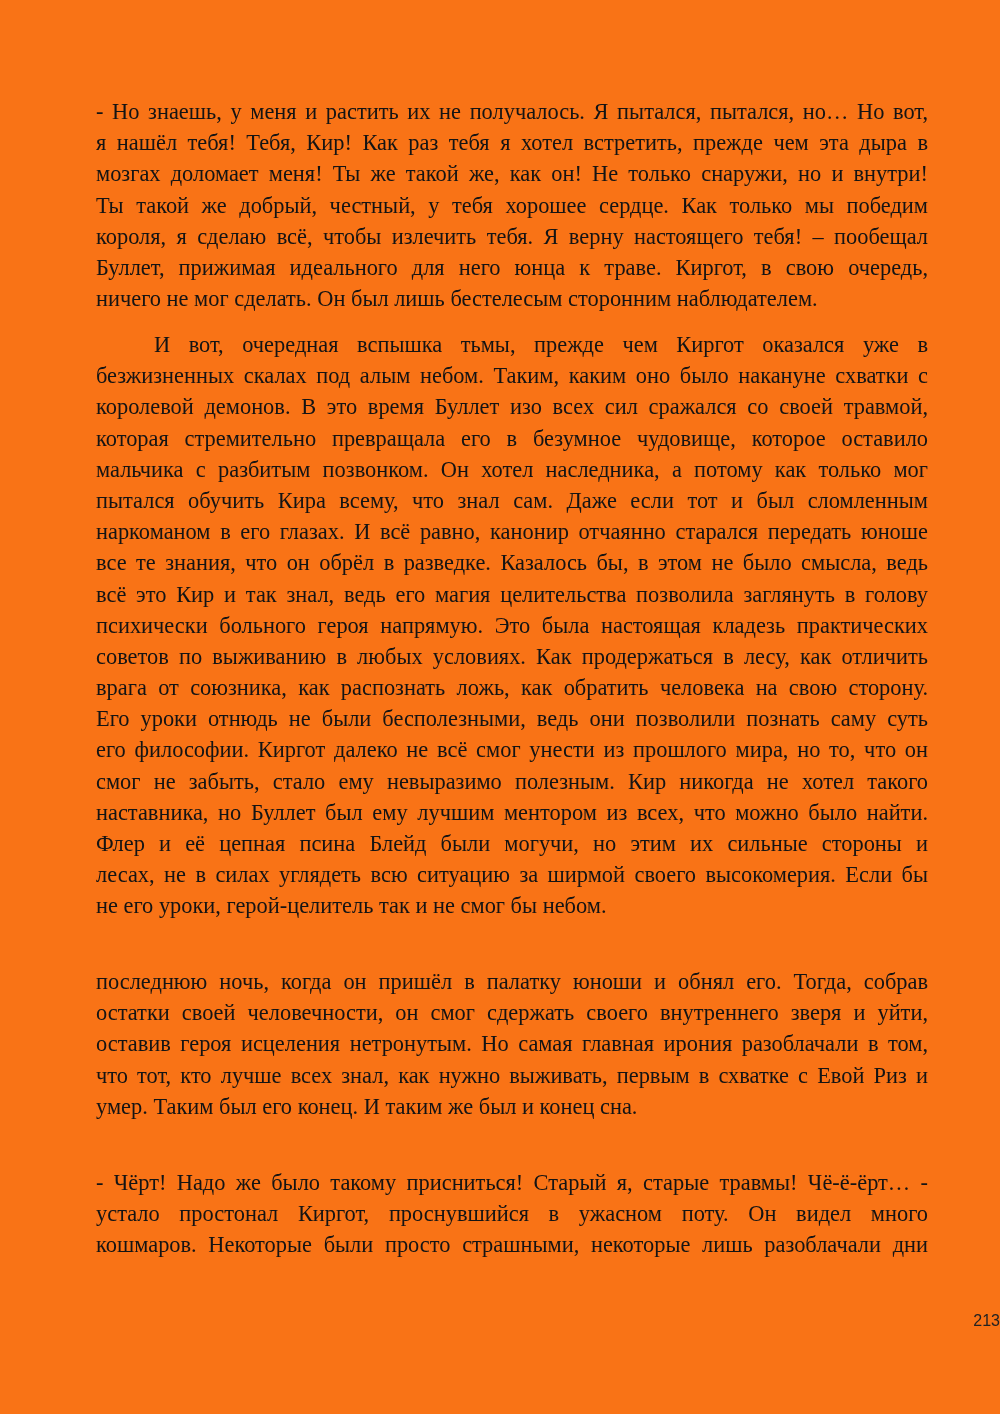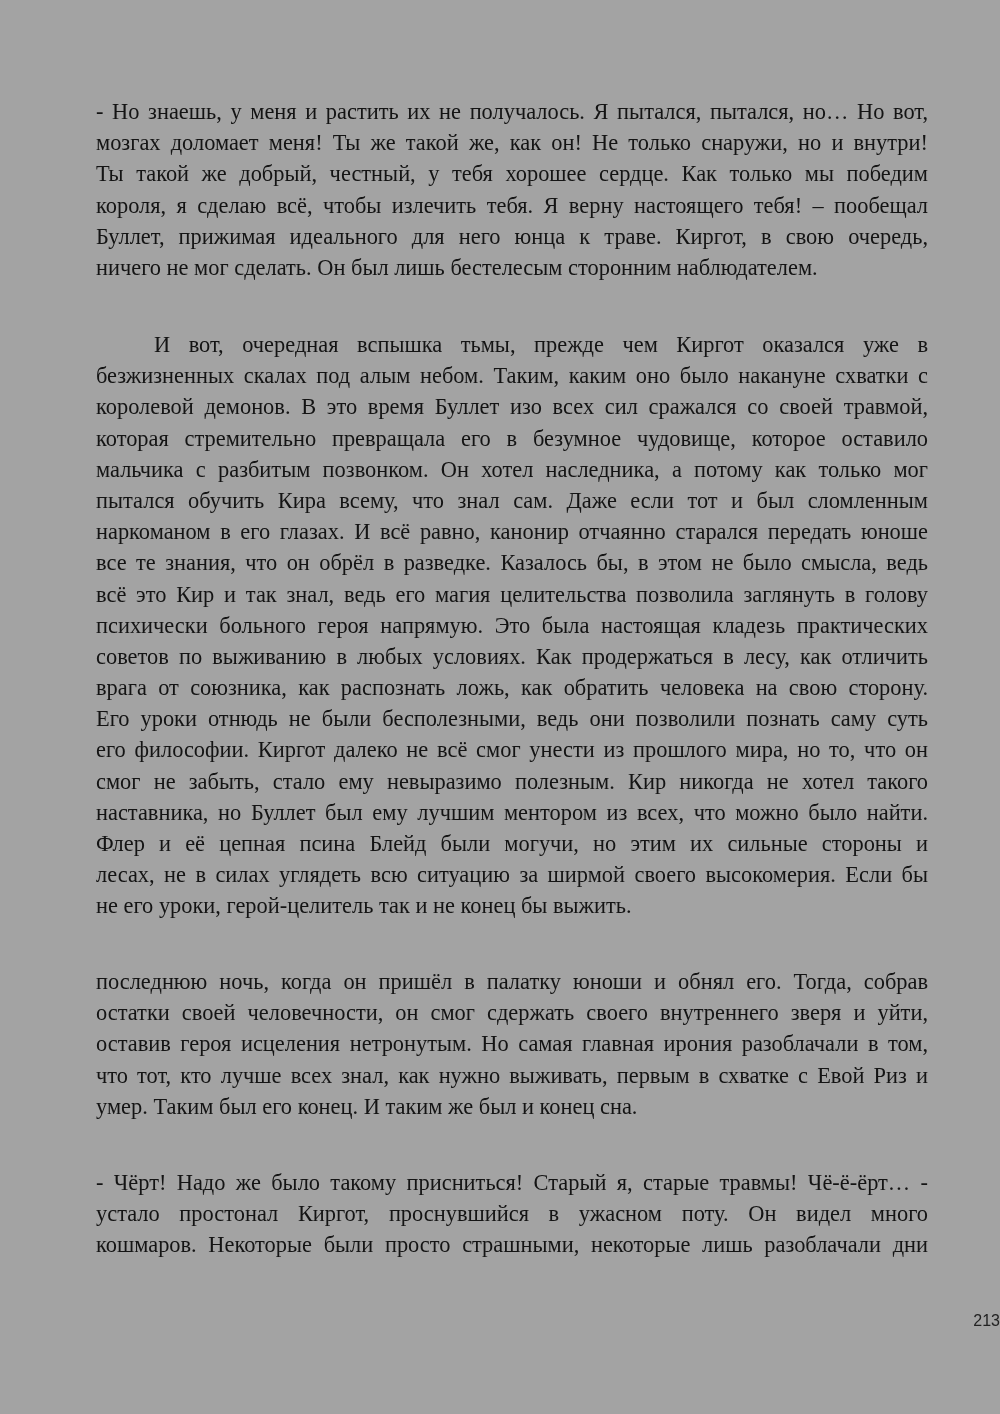--- a/index.html
+++ b/index.html
@@ -12,21 +12,21 @@
       height: 1414px;
       position: relative;
       overflow: hidden;
     }
     .page {
       position: absolute;
       left: 0;
       top: 0;
       width: 1000px;
       height: 1414px;
-      background: #a3a3a3;
+      background: #f97316;
     }
     .text-block {
       position: absolute;
       left: 96px;
       width: 832px;
       font-family: "Liberation Serif", "DejaVu Serif", serif;
       font-size: 22.4px;
       color: #141414;
     }
     .paragraph {
@@ -59,20 +59,21 @@
     }
   </style>
 </head>
 <body>
 
 <div class="page">
   <div class="text-block">
 
     <div class="paragraph" style="position:absolute; top:96px; left:0; width:832px;">
       <span class="line">- Но знаешь, у меня и растить их не получалось. Я пытался, пытался, но… Но вот,</span>
+      <span class="line">я нашёл тебя! Тебя, Кир! Как раз тебя я хотел встретить, прежде чем эта дыра в</span>
       <span class="line">мозгах доломает меня! Ты же такой же, как он! Не только снаружи, но и внутри!</span>
       <span class="line">Ты такой же добрый, честный, у тебя хорошее сердце. Как только мы победим</span>
       <span class="line">короля, я сделаю всё, чтобы излечить тебя. Я верну настоящего тебя! – пообещал</span>
       <span class="line">Буллет, прижимая идеального для него юнца к траве. Киргот, в свою очередь,</span>
       <span class="line last">ничего не мог сделать. Он был лишь бестелесым сторонним наблюдателем.</span>
     </div>
 
     <div class="paragraph" style="position:absolute; top:329px; left:0; width:832px;">
       <span class="line indent">И вот, очередная вспышка тьмы, прежде чем Киргот оказался уже в</span>
       <span class="line">безжизненных скалах под алым небом. Таким, каким оно было накануне схватки с</span>
@@ -85,21 +86,21 @@
       <span class="line">всё это Кир и так знал, ведь его магия целительства позволила заглянуть в голову</span>
       <span class="line">психически больного героя напрямую. Это была настоящая кладезь практических</span>
       <span class="line">советов по выживанию в любых условиях. Как продержаться в лесу, как отличить</span>
       <span class="line">врага от союзника, как распознать ложь, как обратить человека на свою сторону.</span>
       <span class="line">Его уроки отнюдь не были бесполезными, ведь они позволили познать саму суть</span>
       <span class="line">его философии. Киргот далеко не всё смог унести из прошлого мира, но то, что он</span>
       <span class="line">смог не забыть, стало ему невыразимо полезным. Кир никогда не хотел такого</span>
       <span class="line">наставника, но Буллет был ему лучшим ментором из всех, что можно было найти.</span>
       <span class="line">Флер и её цепная псина Блейд были могучи, но этим их сильные стороны и</span>
       <span class="line">лесах, не в силах углядеть всю ситуацию за ширмой своего высокомерия. Если бы</span>
-      <span class="line last">не его уроки, герой-целитель так и не конец бы выжить.</span>
+      <span class="line last">не его уроки, герой-целитель так и не смог бы небом.</span>
     </div>
 
     <div class="paragraph" style="position:absolute; top:966px; left:0; width:832px;">
       <span class="line">последнюю ночь, когда он пришёл в палатку юноши и обнял его. Тогда, собрав</span>
       <span class="line">остатки своей человечности, он смог сдержать своего внутреннего зверя и уйти,</span>
       <span class="line">оставив героя исцеления нетронутым. Но самая главная ирония разоблачали в том,</span>
       <span class="line">что тот, кто лучше всех знал, как нужно выживать, первым в схватке с Евой Риз и</span>
       <span class="line last">умер. Таким был его конец. И таким же был и конец сна.</span>
     </div>
 

